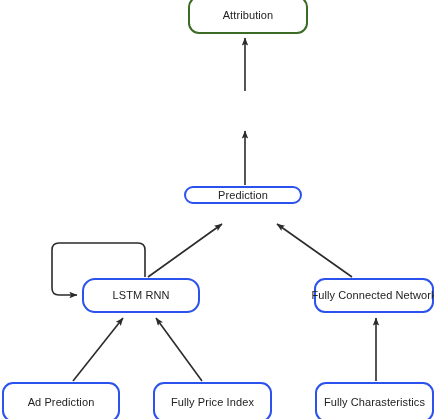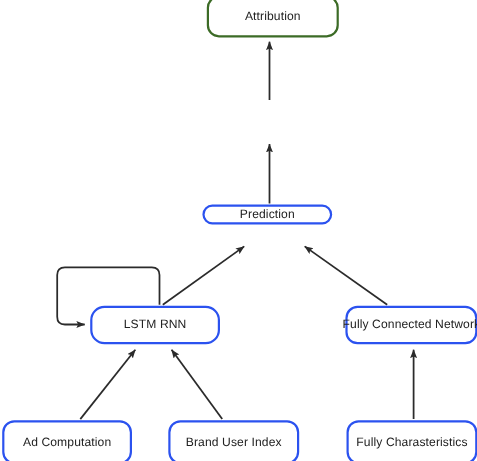--- a/index.html
+++ b/index.html
@@ -102,24 +102,24 @@
 
   <div class="node node-blue" id="node-lstm-rnn">
     <span class="node-label">LSTM RNN</span>
   </div>
 
   <div class="node node-blue" id="node-fully-connected">
     <span class="node-label">Fully Connected Network</span>
   </div>
 
   <div class="node node-blue" id="node-ad-impressions">
-    <span class="node-label">Ad Computation</span>
+    <span class="node-label">Ad Prediction</span>
   </div>
 
   <div class="node node-blue" id="node-brand-price-index">
-    <span class="node-label">Brand User Index</span>
+    <span class="node-label">Fully Price Index</span>
   </div>
 
   <div class="node node-blue" id="node-user-charasteristics">
     <span class="node-label">Fully Charasteristics</span>
   </div>
 
 </div>
 
 </body></html>

